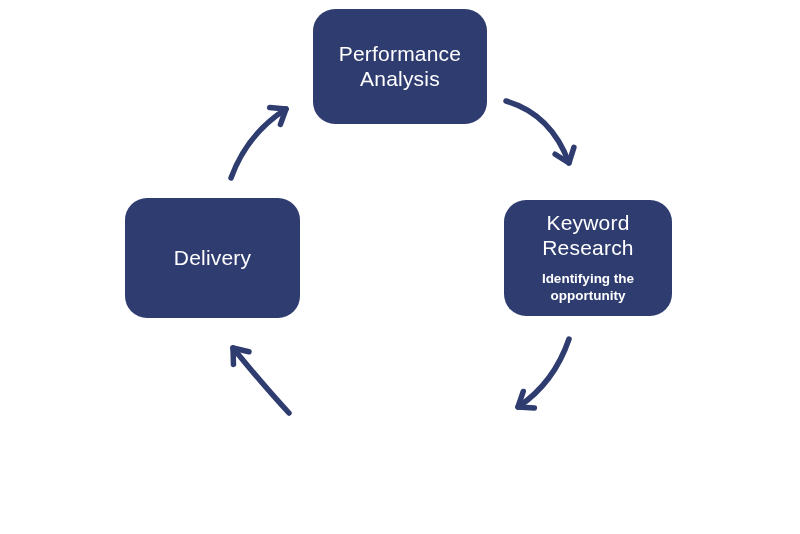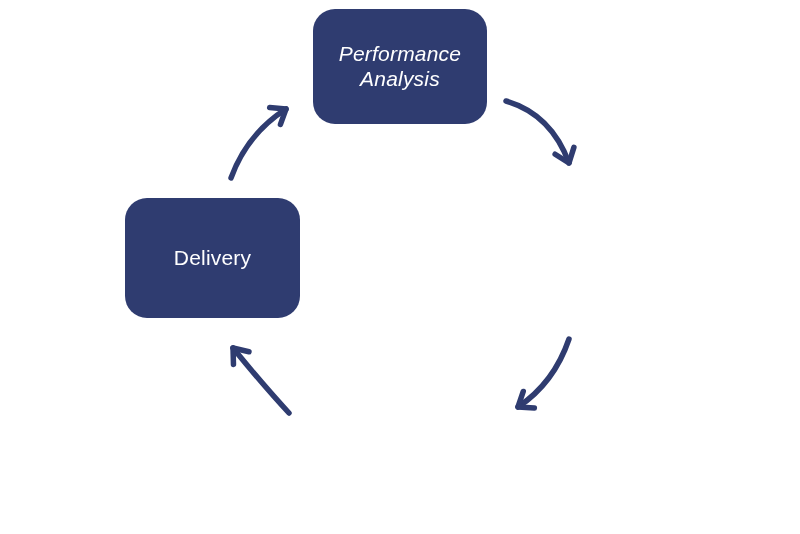--- a/index.html
+++ b/index.html
@@ -44,21 +44,21 @@
     font-weight: 500;
     line-height: 1.17;
     letter-spacing: 0.2px;
   }
   .node-subtitle {
     font-size: 13.5px;
     font-weight: 600;
     line-height: 1.3;
     margin-top: 9px;
   }
-  .node-top    .node-title    { max-width: 155px; font-style: italic; }
+  .node-top    .node-title    { max-width: 155px; }
   .node-right  .node-title    { max-width: 120px; }
   .node-bottom .node-title    { max-width: 120px; }
   .node-top    .node-subtitle { max-width: 145px; }
   .node-right  .node-subtitle { max-width: 110px; }
   .node-bottom .node-subtitle { max-width: 170px; }
   .node-left   .node-subtitle { max-width: 100px; }
   .arrow-path {
     fill: none;
     stroke: #2f3c70;
     stroke-width: 5.5;
@@ -79,19 +79,23 @@
     <path class="arrow-path" marker-end="url(#vhead)" d="M 506 101 Q 551 114 569 163"></path>
     <path class="arrow-path" marker-end="url(#vhead)" d="M 569 339 Q 554 383 518 407"></path>
     <path class="arrow-path" marker-end="url(#vhead)" d="M 289 413 Q 264 386 233 348"></path>
     <path class="arrow-path" marker-end="url(#vhead)" d="M 231 178 Q 247 134 286 109"></path>
   </svg>
 
   <div class="node node-top">
     <span class="node-title">Performance Analysis</span>
   </div>
 
+  <div class="node node-right">
+    <span class="node-title">Keyword Research</span>
+    <span class="node-subtitle">Identifying the opportunity</span>
+  </div>
 
 
   <div class="node node-left">
     <span class="node-title">Delivery</span>
   </div>
 
 </div>
 
 </body></html>

